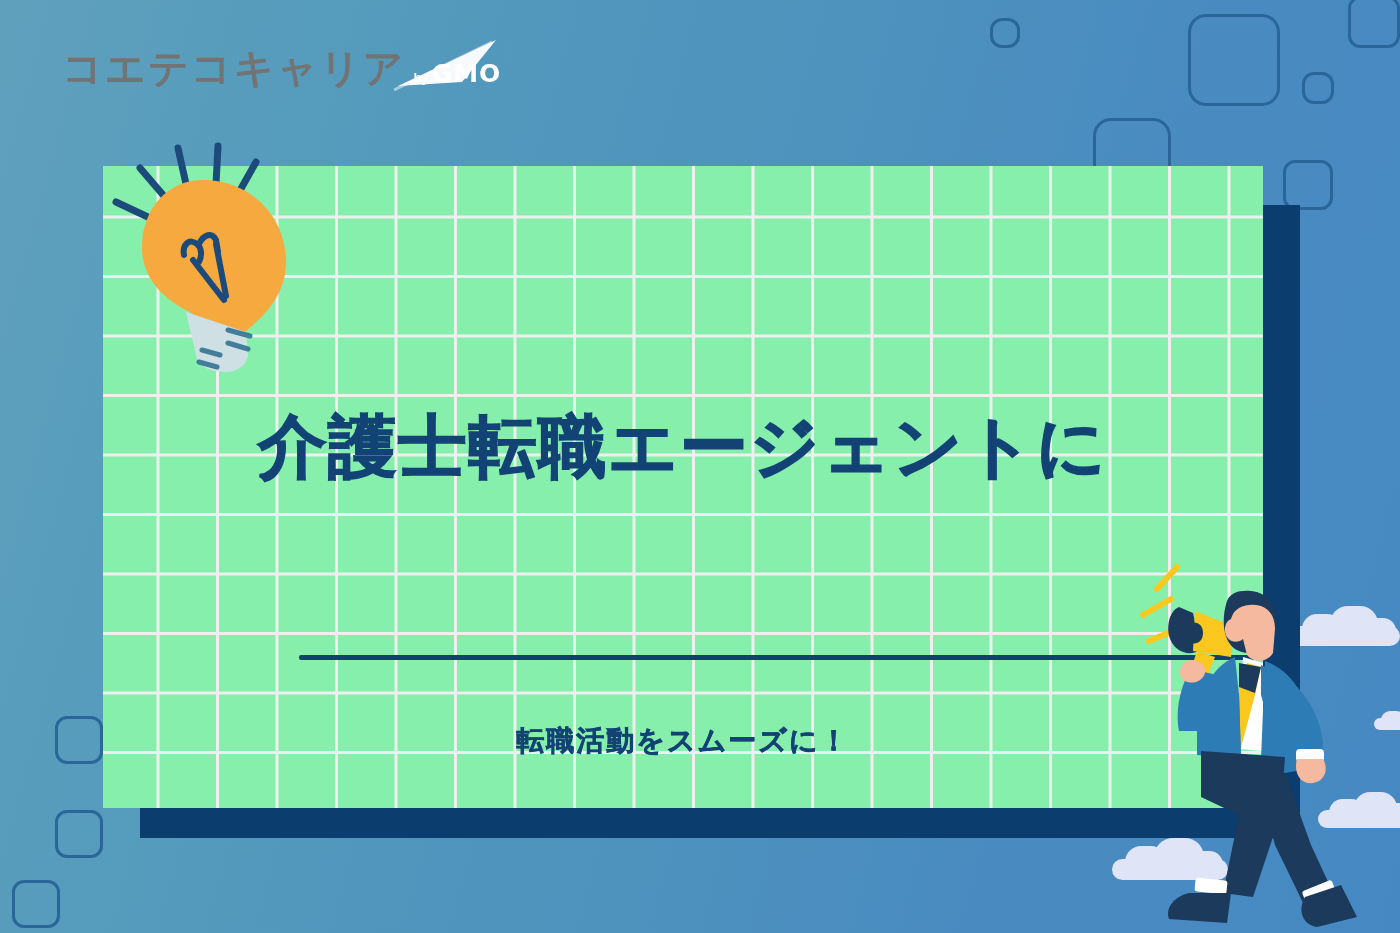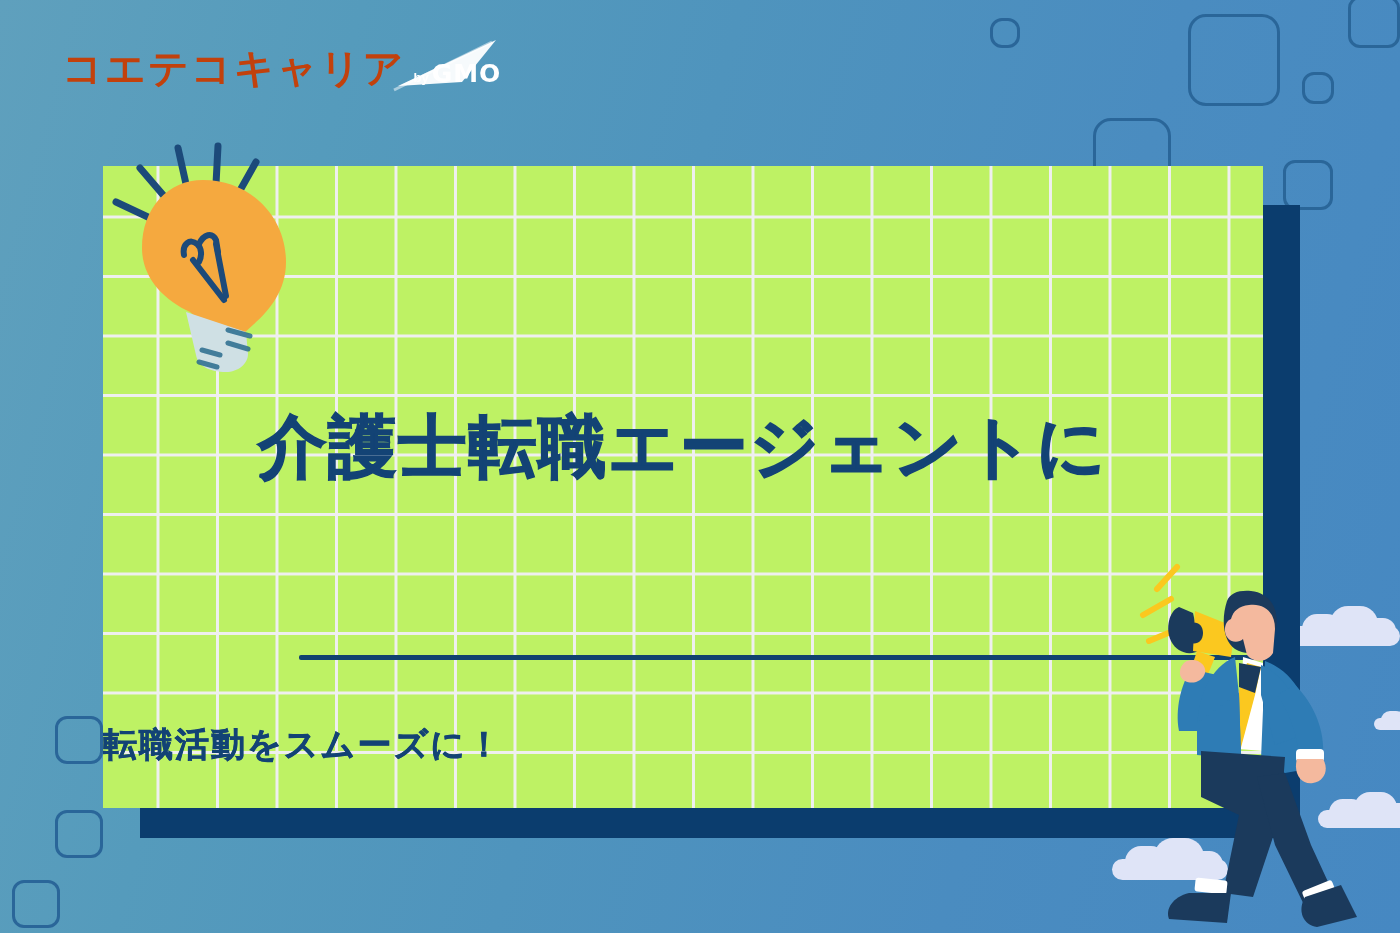--- a/index.html
+++ b/index.html
@@ -14,37 +14,37 @@
   .deco { position:absolute; border:3px solid #2a6699; border-radius:18px; }
   .deco.sm { border-radius:12px; border-width:3px; }
 
   
   .cloud { position:absolute; }
   .cloud .b { position:absolute; background:#dfe4f7; border-radius:999px; }
 
   
   .logo-wrap { position:absolute; left:62px; top:48px; display:flex; align-items:flex-end; }
   .logo-text {
-    color:#c2410c; font-size:40px; font-weight:700; letter-spacing:2px;
+    color:#737373; font-size:40px; font-weight:700; letter-spacing:2px;
     line-height:1; white-space:nowrap;
     font-family:"DejaVu Sans","Liberation Sans",sans-serif;
   }
   .logo-by { color:#ffffff; font-size:13px; font-weight:700; margin-left:8px; margin-bottom:3px; letter-spacing:0; }
   .logo-gmo { color:#ffffff; font-size:25px; font-weight:700; margin-left:3px; margin-bottom:0px; letter-spacing:1px;
               font-family:"DejaVu Sans","Liberation Sans",sans-serif; }
   .logo-arrow { position:absolute; left:330px; top:-12px; width:120px; height:56px; pointer-events:none; }
 
   
   .card-shadow {
     position:absolute; left:140px; top:205px; width:1160px; height:633px;
     background:#0b3d6e;
   }
   .card {
     position:absolute; left:103px; top:166px; width:1160px; height:642px;
-    background:#bef264; overflow:hidden;
+    background:#86efac; overflow:hidden;
   }
   .card-grid {
     position:absolute; inset:0;
     background-image:
       linear-gradient(to right,#efefef 3px,transparent 3px),
       linear-gradient(to bottom,#efefef 3px,transparent 3px);
     background-size:59.5px 59.5px;
     background-position:-6px -10px;
   }
 
@@ -59,22 +59,22 @@
   }
   .title.l1 { top:247px; font-size:68px; }
   .title.l2 { top:398px; font-size:68px; }
 
   .divider {
     position:absolute; left:196px; top:489px; width:988px; height:5px;
     background:#10426f; border-radius:2px;
   }
 
   .subtitle {
-    position:absolute; left:0; right:0; top:556px; 
-    color:#134375; font-size:34px; font-weight:900; letter-spacing:2px;
+    position:absolute; left:0; right:0; top:556px; text-align:center;
+    color:#134375; font-size:28px; font-weight:900; letter-spacing:2px;
     font-family:"DejaVu Sans","Liberation Sans",sans-serif;
     -webkit-text-stroke:0.6px #134375;
   }
 
   
   .bulb { position:absolute; left:98px; top:140px; width:210px; height:235px; }
   .person { position:absolute; left:1135px; top:545px; width:270px; height:388px; }
 </style>
 </head>
 <body>

